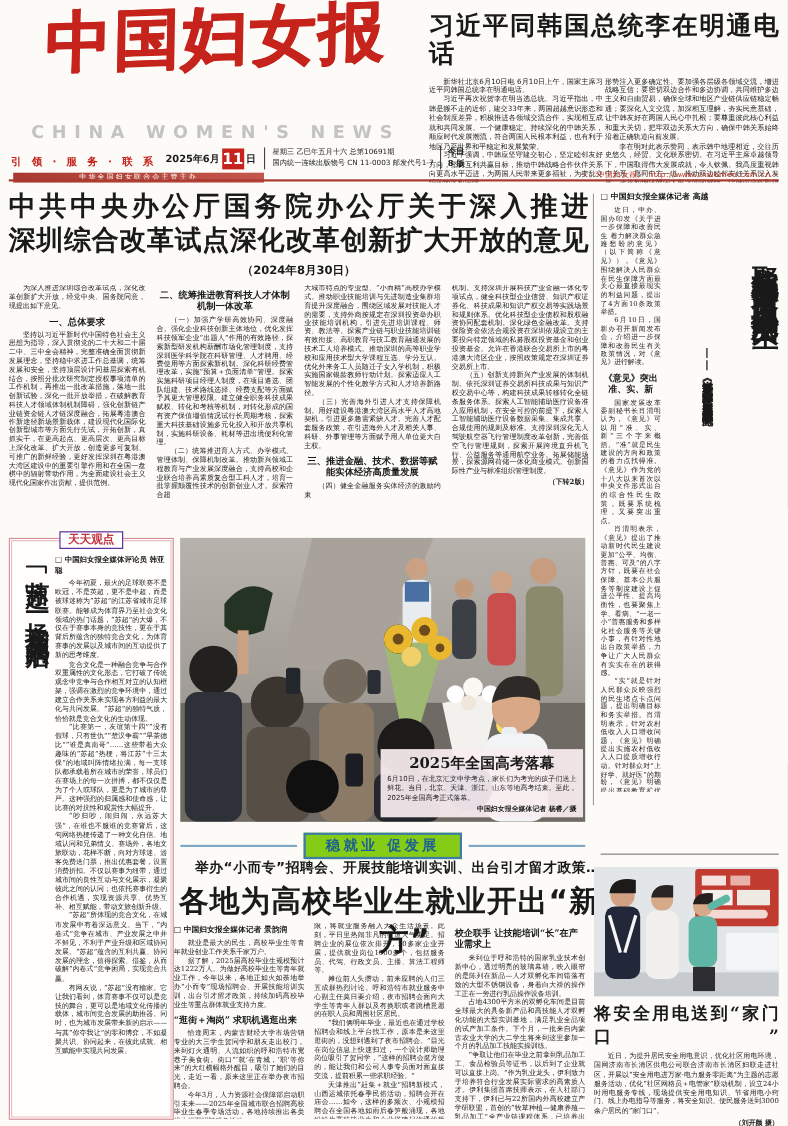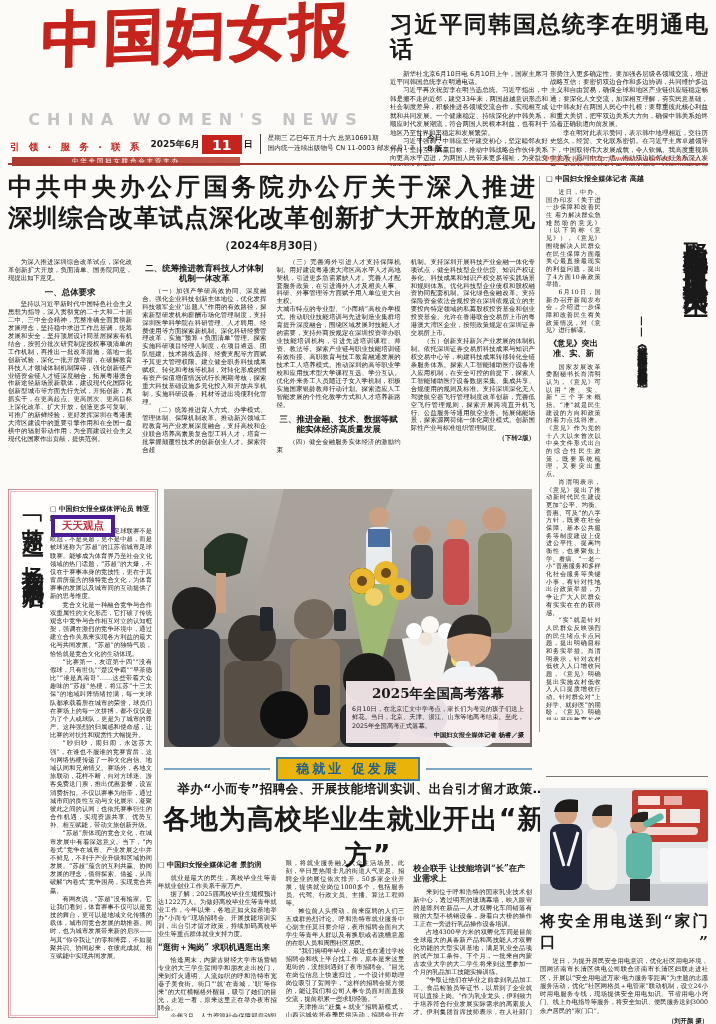--- a/index.html
+++ b/index.html
@@ -10,21 +10,21 @@
   .brand{position:absolute;left:0;top:2px;width:100%;text-align:center;
          font-family:"DejaVu Serif",serif;font-weight:900;font-size:60px;line-height:1.0;
          color:#c5231b;transform:rotate(-2deg) skewX(-3deg);letter-spacing:2px;
          text-shadow:1px 0 0 #c5231b,0 1px 0 #c5231b;}
   .brand-en{position:absolute;left:0;top:108px;width:100%;text-align:center;
             color:#c3c3c3;font-size:16px;letter-spacing:7px;font-weight:bold;}
   .mast-info{position:absolute;left:0;top:131px;width:100%;display:flex;align-items:flex-end;}
   .slogan{color:#c5231b;font-size:9.5px;font-weight:bold;letter-spacing:3px;white-space:nowrap;}
   .dategrp{display:flex;align-items:center;margin-left:8px;white-space:nowrap;}
   .dategrp .dtxt{font-size:9px;font-weight:bold;}
-  .daybox{background:#c5231b;color:#fff;font-size:14px;font-weight:bold;width:40px;height:19px;
+  .daybox{background:#c5231b;color:#fff;font-size:14px;font-weight:bold;width:20px;height:19px;
           display:flex;align-items:center;justify-content:center;margin:0 2px;}
   .issue{margin-left:7px;padding-left:7px;border-left:1px solid #444;font-size:6.6px;line-height:1.5;white-space:nowrap;}
   .today{margin-left:6px;padding-left:6px;border-left:1px solid #444;font-size:7.5px;line-height:1.4;font-weight:bold;white-space:nowrap;}
   .org-bar{position:absolute;left:2px;top:155px;width:228px;height:9px;
            background:linear-gradient(90deg,#a83a31,#c4574b);color:#fff;font-size:6.3px;
            display:flex;align-items:center;justify-content:center;letter-spacing:2px;}
   
   .top-story{position:absolute;left:390px;top:12px;width:318px;height:150px;}
   .ts-head{font-size:23px;font-weight:700;text-align:justify;text-align-last:justify;line-height:1.1;
            font-family:"DejaVu Sans",sans-serif;}
@@ -55,47 +55,47 @@
   .focus-sub{width:19px;writing-mode:vertical-rl;font-size:10px;font-weight:bold;line-height:1.0;
              padding-top:128px;letter-spacing:1px;font-family:"DejaVu Serif",serif;}
   .focus-title{width:40px;writing-mode:vertical-rl;font-size:25px;font-weight:900;line-height:1.0;
                padding-top:34px;letter-spacing:2px;font-family:"DejaVu Serif",serif;}
   .focus-rule{position:absolute;left:546px;top:600px;width:162px;height:1px;background:#777;}
   
   .vp-box{position:absolute;left:8px;top:489px;width:148px;height:527px;
           border:1px solid #d58d95;box-shadow:inset 0 0 0 1px #fff,inset 0 0 0 2px #e8bcc1;
           background:#fffefd;}
   .vp-label{position:absolute;left:50%;top:-7px;transform:translateX(-50%);background:#fffefd;
-            color:#c0303d;font-size:10.5px;font-weight:bold;padding:0 7px;border:4px solid #4c1d95;
-            white-space:nowrap;margin-top:32px;}
+            color:#c0303d;font-size:10.5px;font-weight:bold;padding:0 7px;border:1px solid #4c1d95;
+            white-space:nowrap;}
   .vp-inner{display:flex;height:100%;padding:14px 5px 6px 6px;box-sizing:border-box;}
   .vp-title{width:30px;writing-mode:vertical-rl;font-size:22px;font-weight:900;
             font-family:"DejaVu Serif",serif;line-height:1.0;letter-spacing:3px;padding-top:4px;}
   .vp-content{flex:1;overflow:hidden;padding-left:5px;}
   .vp-byline{font-size:6.8px;font-weight:bold;margin-bottom:3px;}
   .vp-body{font-size:6.3px;line-height:1.3;text-align:justify;font-family:"DejaVu Serif",serif;color:#222;}
   
   .photo1{position:absolute;left:164px;top:489px;width:368px;height:258px;background:#9b968f;}
   .photo1 svg{display:block;}
   .cap-box{position:absolute;right:2px;bottom:4px;width:184px;background:rgba(249,237,239,.93);
            padding:4px 6px 3px 6px;box-sizing:border-box;}
   .cap-title{font-family:"DejaVu Serif",serif;font-weight:900;font-size:13.5px;text-align:center;margin-bottom:2px;}
   .cap-text{font-size:6.3px;line-height:1.35;text-align:justify;}
   .cap-credit{font-size:6.3px;font-weight:bold;text-align:right;margin-top:1px;}
   
   .banner{position:absolute;left:164px;top:757px;width:368px;display:flex;align-items:center;}
   .banner .bline{flex:1;height:2px;background:#7fa8c4;}
-  .banner-box{border:2px solid #3f7ca6;color:#1d6094;background:#eab308;font-size:13px;font-weight:bold;
+  .banner-box{border:2px solid #3f7ca6;color:#1d6094;background:#84cc16;font-size:13px;font-weight:bold;
               padding:1px 18px;margin:0 6px;letter-spacing:3px;white-space:nowrap;}
   .jobs-head{position:absolute;left:150px;top:781px;width:436px;text-align:center;}
   .jobs-kicker{font-size:12.5px;font-weight:bold;letter-spacing:.5px;}
   .jobs-title{font-size:27px;font-weight:900;letter-spacing:1px;margin-top:3px;
               font-family:"DejaVu Sans",sans-serif;}
   .jobs-cols{position:absolute;left:158px;top:839px;width:374px;height:178px;display:flex;gap:9px;overflow:hidden;}
-  .jobs-col{flex:1;font-size:6.3px;line-height:1.27;text-align:justify;font-family:"DejaVu Serif",serif;margin-top:20px;}
+  .jobs-col{flex:1;font-size:6.3px;line-height:1.27;text-align:justify;font-family:"DejaVu Serif",serif;}
   .jobs-col .col-subhead{text-align:left;}
   
   .electric{position:absolute;left:540px;top:788px;width:168px;}
   .electric svg{display:block;margin-bottom:5px;}
   .el-head{font-family:"DejaVu Serif",serif;font-weight:900;font-size:15.5px;
            text-align:justify;text-align-last:justify;margin-bottom:4px;}
   .el-body{font-size:6.3px;line-height:1.32;text-align:justify;font-family:"DejaVu Serif",serif;}
   .el-credit{font-size:6.3px;text-align:right;font-weight:bold;margin-top:2px;}
 </style>
 </head>
@@ -142,32 +142,32 @@
   </div>
 
   <div class="red-rule"></div>
 
   <div class="main-doc">
     <div class="doc-head">中共中央办公厅国务院办公厅关于深入推进</div>
     <div class="doc-head">深圳综合改革试点深化改革创新扩大开放的意见</div>
     <div class="doc-date">（2024年8月30日）</div>
     <div class="doc-cols">
       <div class="doc-col">
-          <div class="para">为深入推进深圳综合改革试点，深化改革创新扩大开放，负面清单、国务院同意，现提出如下意见。</div>
+          <div class="para">为深入推进深圳综合改革试点，深化改革创新扩大开放，经党中央、国务院同意，现提出如下意见。</div>
           <div class="col-subhead">一、总体要求</div>
           <div class="para">坚持以习近平新时代中国特色社会主义思想为指导，深入贯彻党的二十大和二十届二中、三中全会精神，完整准确全面贯彻新发展理念，坚持稳中求进工作总基调，统筹发展和安全，坚持顶层设计同基层探索有机结合，按照分批次研究制定授权事项清单的工作机制，再推出一批改革措施，落地一批创新试验，深化一批开放举措，在破解教育科技人才领域体制机制障碍，强化创新链产业链资金链人才链深度融合，拓展粤港澳合作新途径新场景新载体，建设现代化国际化创新型城市等方面先行先试，开拓创新，真抓实干，在更高起点、更高层次、更高目标上深化改革、扩大开放，创造更多可复制、可推广的新鲜经验，更好发挥深圳在粤港澳大湾区建设中的重要引擎作用和在全国一盘棋中的辐射带动作用，为全面建设社会主义现代化国家作出贡献，提供范例。</div>
         </div>
       <div class="doc-col">
           <div class="col-subhead">二、统筹推进教育科技人才体制机制一体改革</div>
           <div class="para">（一）加强产学研高效协同、深度融合。强化企业科技创新主体地位，优化发挥科技领军企业“出题人”作用的有效路径，探索新型研发机构薪酬市场化管理制度，支持深圳医学科学院在科研管理、人才聘用、经费使用等方面探索新机制。深化科研经费管理改革，实施“预算＋负面清单”管理。探索实施科研项目经理人制度，在项目遴选、团队组建、技术路线选择、经费支配等方面赋予其更大管理权限。建立健全职务科技成果赋权、转化和考核等机制，对转化形成的国有资产保值增值情况试行长周期考核，探索重大科技基础设施多元化投入和开放共享机制，实施科研设备、耗材等进出境便利化管理。</div>
           <div class="para">（二）统筹推进育人方式、办学模式、管理体制、保障机制改革。推动新兴领域工程教育与产业发展深度融合，支持高校和企业联合培养高素质复合型工科人才，培育一批掌握颠覆性技术的创新创业人才。探索符合超</div>
         </div>
       <div class="doc-col">
+          <div class="para noind">大城市特点的专业型、“小而精”高校办学模式。推动职业技能培训与先进制造业集群培育提升深度融合，围绕区域发展对技能人才的需要，支持外商按规定在深圳投资举办职业技能培训机构，引进先进培训课程、师资、教法等。探索产业链与职业技能培训链有效衔接、高职教育与技工教育融通发展的技术工人培养模式。推动深圳的高等职业学校和应用技术型大学课程互选、学分互认。优化外来务工人员随迁子女入学机制，积极实施国家银龄教师行动计划。探索适应人工智能发展的个性化教学方式和人才培养新路径。</div>
           <div class="para">（三）完善海外引进人才支持保障机制。用好建设粤港澳大湾区高水平人才高地契机，引进更多急需紧缺人才。完善人才配套服务政策，在引进海外人才及相关人事、科研、外事管理等方面赋予用人单位更大自主权。</div>
-          <div class="para noind">大城市特点的专业型、“小而精”高校办学模式。推动职业技能培训与先进制造业集群培育提升深度融合，围绕区域发展对技能人才的需要，支持外商按规定在深圳投资举办职业技能培训机构，引进先进培训课程、师资、教法等。探索产业链与职业技能培训链有效衔接、高职教育与技工教育融通发展的技术工人培养模式。推动深圳的高等职业学校和应用技术型大学课程互选、学分互认。优化外来务工人员随迁子女入学机制，积极实施国家银龄教师行动计划。探索适应人工智能发展的个性化教学方式和人才培养新路径。</div>
           <div class="col-subhead">三、推进金融、技术、数据等赋能实体经济高质量发展</div>
           <div class="para">（四）健全金融服务实体经济的激励约束</div>
         </div>
       <div class="doc-col">
           <div class="para noind">机制。支持深圳开展科技产业金融一体化专项试点，健全科技型企业信贷、知识产权证券化、科技成果和知识产权交易等实践场景和规则体系。优化科技型企业债权和股权融资协同配套机制。深化绿色金融改革。支持保险资金依法合规投资在深圳依规设立的主要投向特定领域的私募股权投资基金和创业投资基金。允许在香港联合交易所上市的粤港澳大湾区企业，按照政策规定在深圳证券交易所上市。</div>
           <div class="para">（五）创新支持新兴产业发展的体制机制。依托深圳证券交易所科技成果与知识产权交易中心等，构建科技成果转移转化全链条服务体系。探索人工智能辅助医疗设备准入应用机制，在安全可控的前提下，探索人工智能辅助医疗设备数据采集、集成共享、合规使用的规则及标准。支持深圳深化无人驾驶航空器飞行管理制度改革创新，完善低空飞行管理规则，探索开展跨境直升机飞行、公益服务等通用航空业务。拓展储能场景，探索源网荷储一体化商业模式。创新国际性产业与标准组织管理制度。</div>
           <div class="turn-note">（下转2版）</div>
         </div>
     </div>
   </div>

